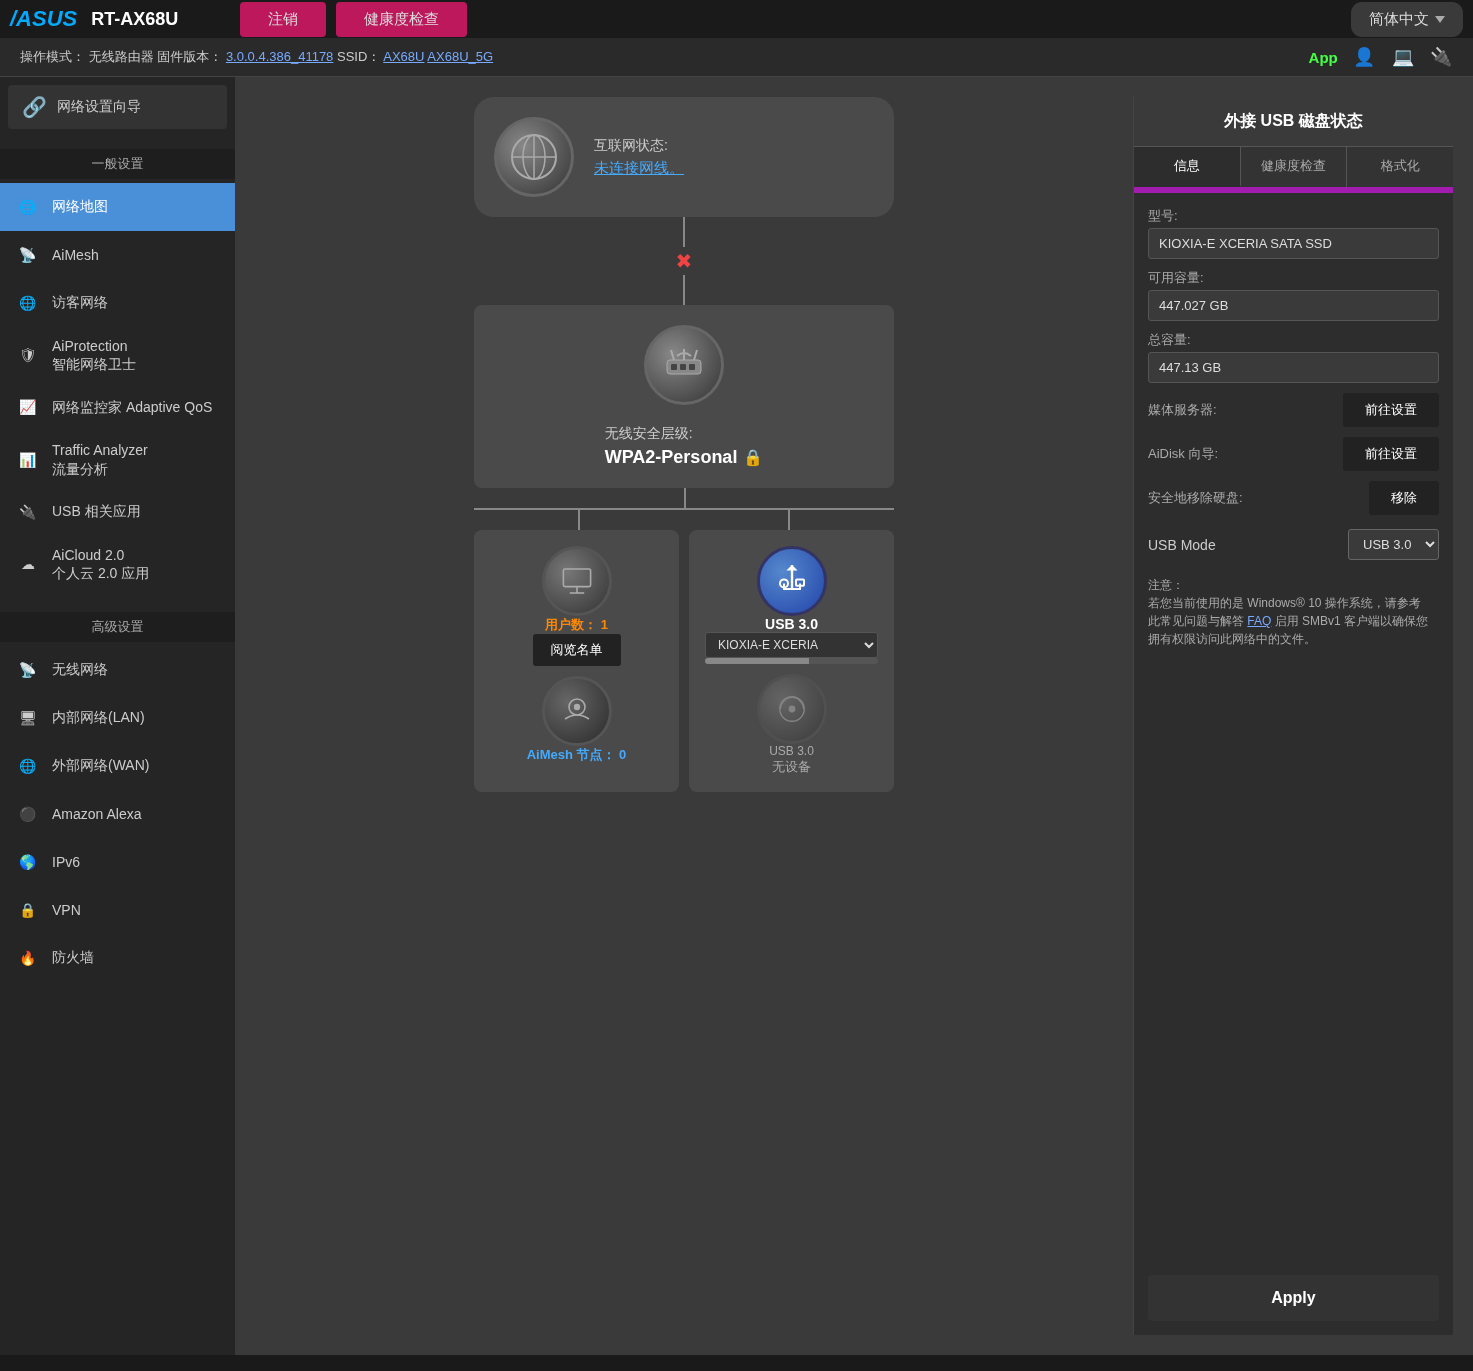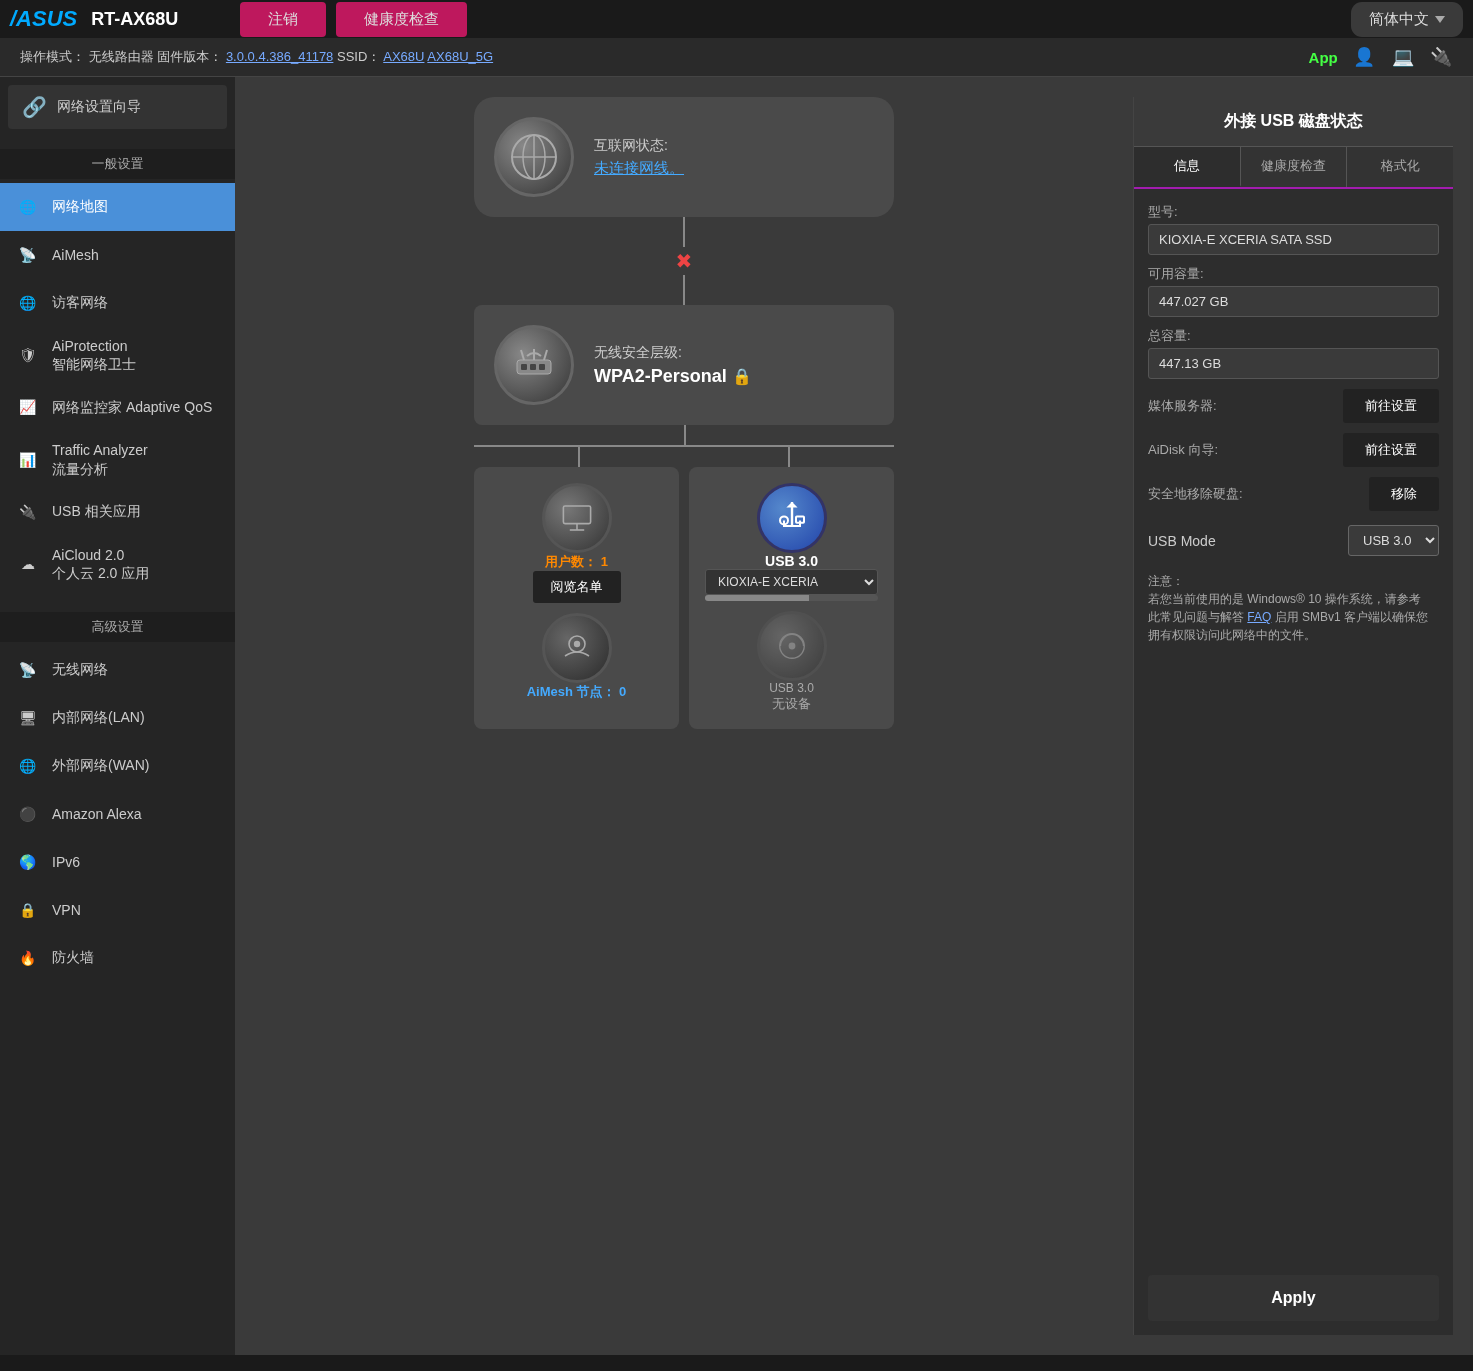--- a/index.html
+++ b/index.html
@@ -69,21 +69,21 @@
     .net-info { flex: 1; }
     .net-status-label { color: #ccc; font-size: 14px; }
     .net-status-value { color: #4af; font-size: 15px; font-weight: normal; margin-top: 4px; cursor: pointer; text-decoration: underline; }
 
     
     .connector-v { width: 2px; height: 30px; background: #888; margin: 0 auto; }
     .connector-x { color: #e44; font-size: 20px; text-align: center; margin: 2px 0; }
 
     
     .router-box {
-      background: #4a4a4a; border-radius: 8px; padding: 20px; display: flex; align-items: center; gap: 20px; width: 100%; max-width: 420px;
+      background: #4a4a4a; border-radius: 8px; padding: 20px; display: flex; align-items: center; gap: 20px; width: 100%; max-width: 420px; flex-direction: column;
     }
 
     
     .bottom-row { display: flex; gap: 10px; width: 100%; max-width: 420px; margin-top: 0; }
     .bottom-box {
       background: #4a4a4a; border-radius: 8px; padding: 16px; flex: 1; display: flex; flex-direction: column; align-items: center; gap: 0;
     }
     .clients-box { }
     .usb-box { }
 
@@ -115,21 +115,21 @@
     .aimesh-count { color: #ccc; font-size: 13px; }
     .aimesh-count span { color: #4af; font-weight: bold; }
 
     
     .usb-panel {
       width: 320px; background: #2d2d2d; border-left: 1px solid #444; display: flex; flex-direction: column;
     }
     .usb-panel-title {
       background: #3a3a3a; text-align: center; padding: 14px; font-size: 16px; color: #fff; font-weight: bold; border-bottom: 1px solid #555;
     }
-    .usb-tabs { display: flex; border-bottom: 2px solid #a21caf; }
+    .usb-tabs { display: flex; border-bottom: 6px solid #a21caf; }
     .usb-tab {
       flex: 1; text-align: center; padding: 10px 4px; cursor: pointer; font-size: 13px; color: #aaa; border-right: 1px solid #555; background: #333;
     }
     .usb-tab:last-child { border-right: none; }
     .usb-tab.active { background: #2d2d2d; color: #fff; border-bottom: 2px solid #2d2d2d; }
 
     .usb-content { padding: 14px; flex: 1; display: flex; flex-direction: column; gap: 10px; }
     .usb-field-label { color: #aaa; font-size: 13px; margin-bottom: 3px; }
     .usb-field-value {
       background: #3a3a3a; border: 1px solid #555; color: #ddd; padding: 7px 10px; font-size: 13px; border-radius: 3px;

